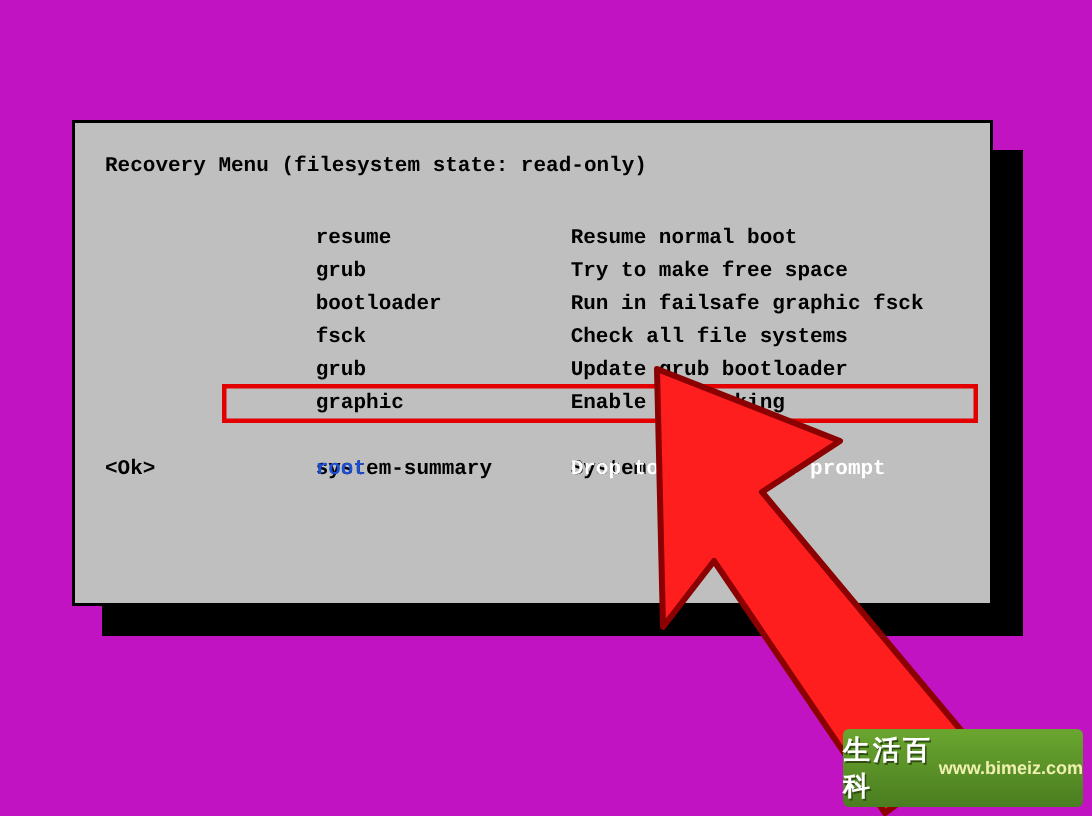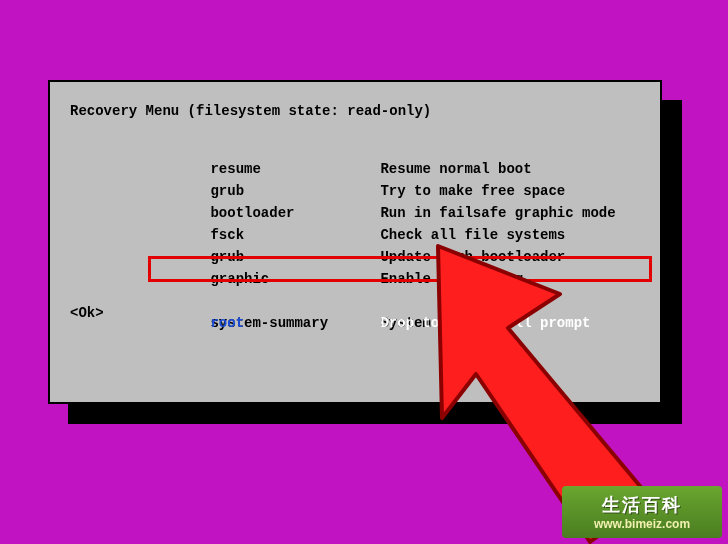--- a/index.html
+++ b/index.html
@@ -81,37 +81,37 @@
     }
     .watermark {
       position: absolute;
       right: 6px;
       bottom: 6px;
       width: 160px;
       height: 52px;
       background: linear-gradient(180deg, #6aa62f 0%, #4a7d20 100%);
       border-radius: 4px;
       display: flex;
-      flex-direction: column;
+      flex-direction: row;
       align-items: center;
       justify-content: center;
       color: #fff;
       font-family: sans-serif;
       font-weight: bold;
     }
     .wm-title {
       font-size: 18px;
       letter-spacing: 2px;
       text-shadow: 1px 1px 0 #2f4d13;
     }
     .wm-url {
       font-size: 12px;
       color: #f0f0b0;
     }
-    .col-opt { display:inline-block; width:170px;margin-top:10px; }
+    .col-opt { display:inline-block; width:170px; }
   </style>
 </head>
 <body>
 
 <div class="dialog-shadow"></div>
 
 <div class="dialog">
   <div class="dialog-title">Recovery Menu (filesystem state: read-only)</div>
 
   <div class="menu-rows">
@@ -119,21 +119,21 @@
     <div class="menu-row">
       <span class="col-opt">resume</span><span>Resume normal boot</span>
     </div>
 
     <div class="menu-row">
       <span class="col-opt">grub</span><span>Try to make free space</span>
     </div>
 
 
     <div class="menu-row">
-      <span class="col-opt">bootloader</span><span>Run in failsafe graphic mode</span>
+      <span class="col-opt">bootloader</span><span>Run in failsafe graphic fsck</span>
     </div>
 
     <div class="menu-row">
       <span class="col-opt">fsck</span><span>Check all file systems</span>
     </div>
 
     <div class="menu-row">
       <span class="col-opt">grub</span><span>Update grub bootloader</span>
     </div>
 

